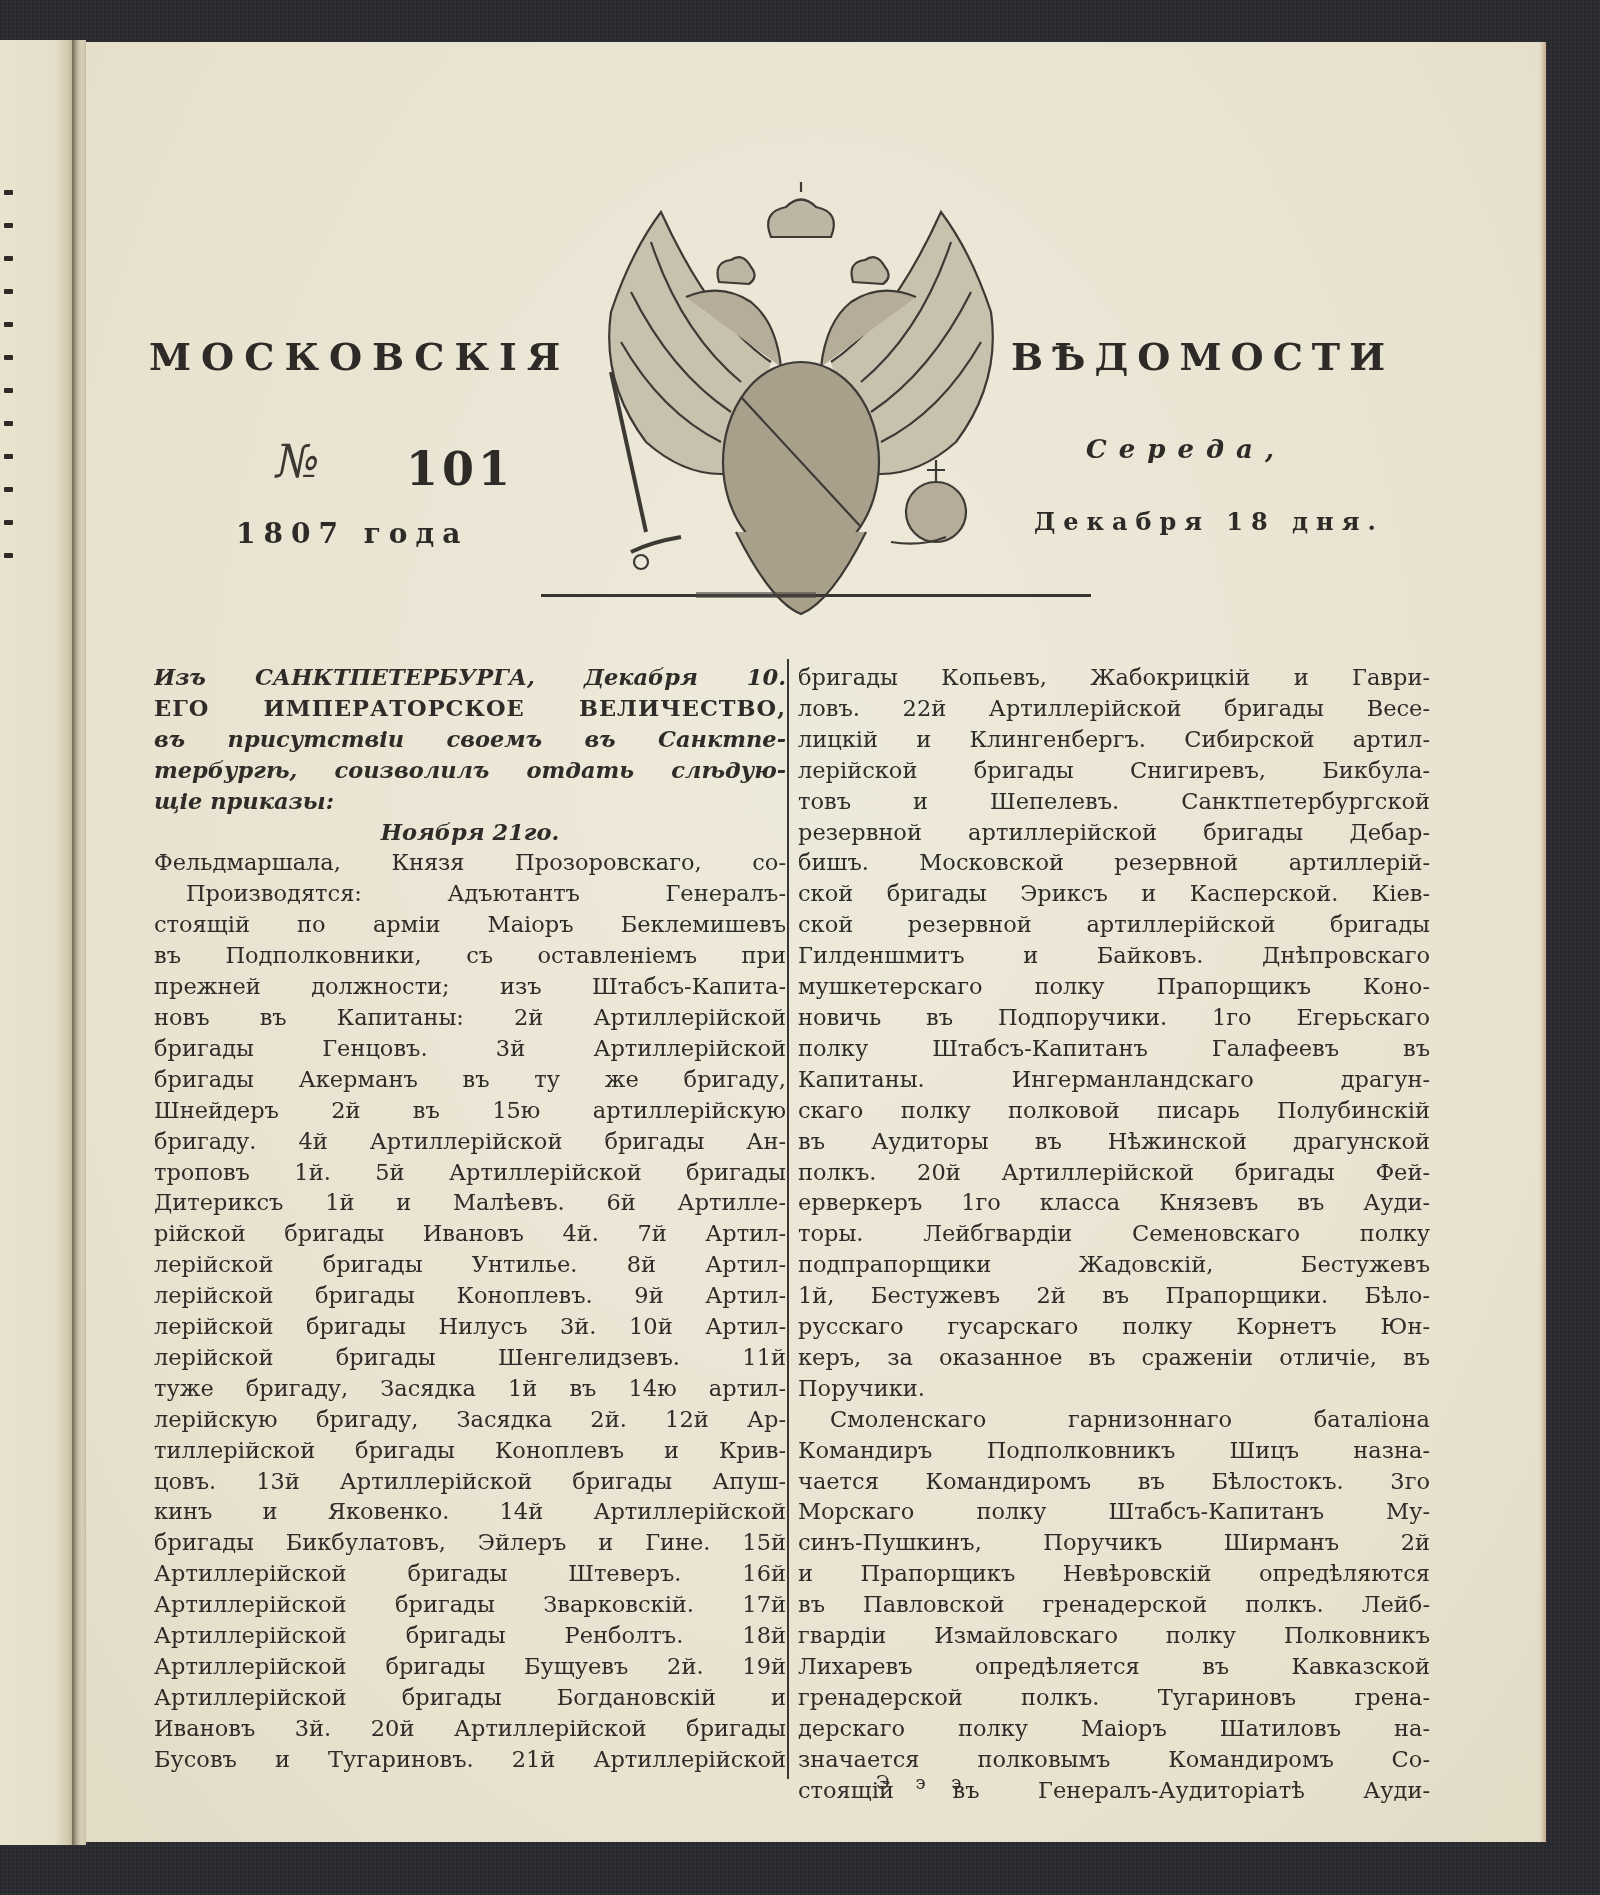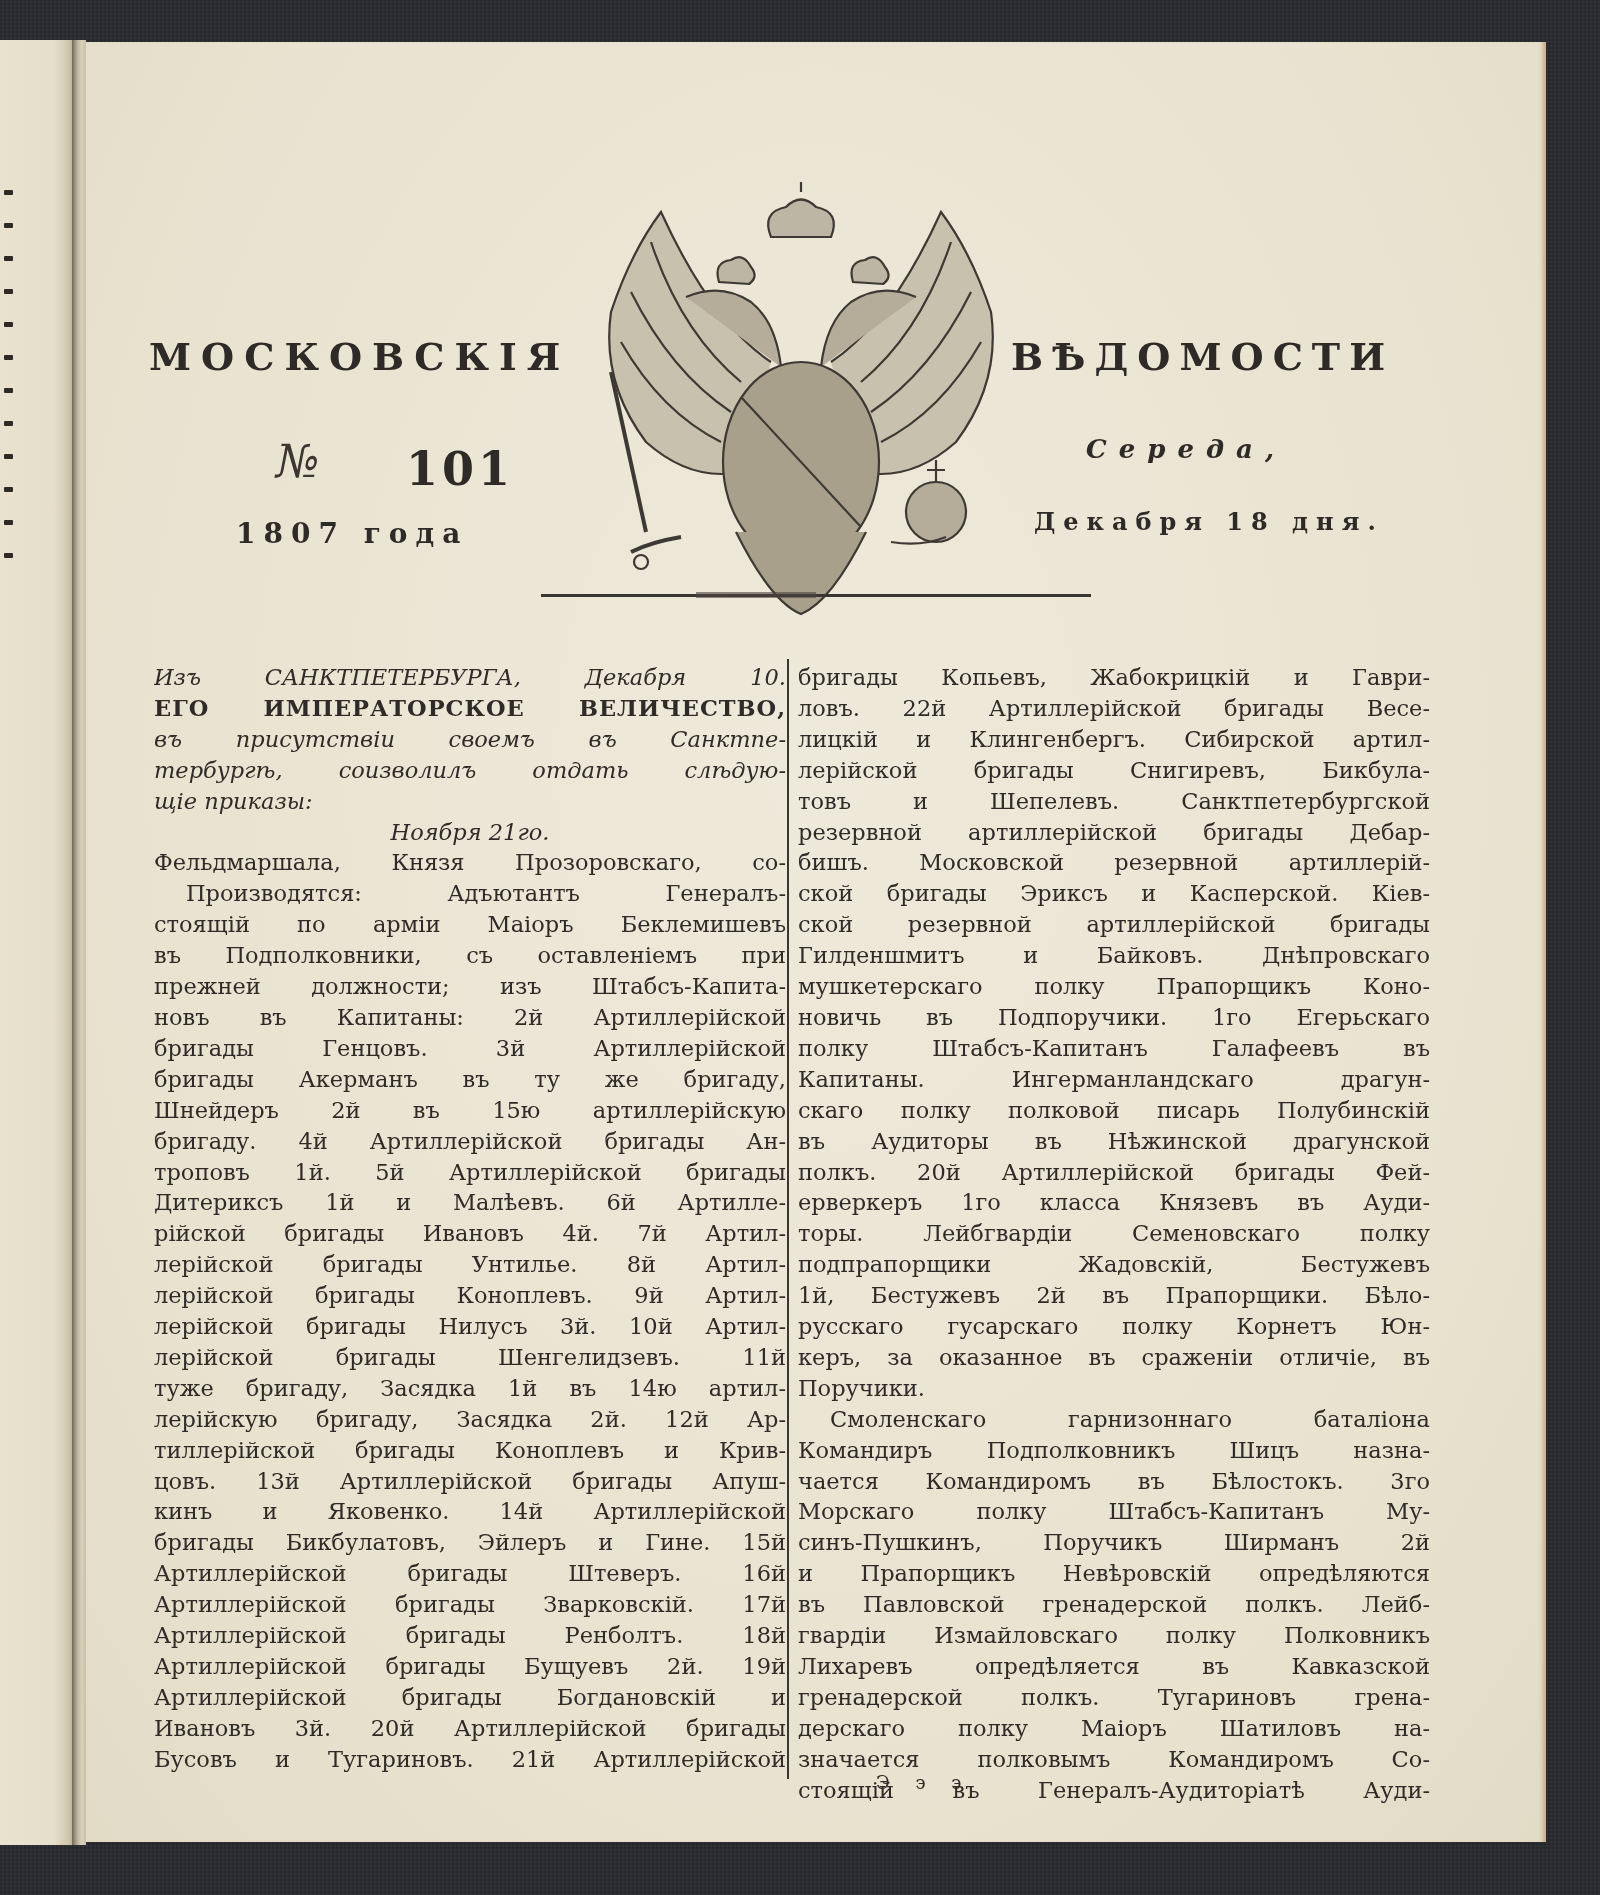--- a/index.html
+++ b/index.html
@@ -51,21 +51,21 @@
     position:absolute; top:620px; font-family:"DejaVu Serif", serif; font-size:22.5px;
     line-height:30.9px; color:#2f2b28; text-align:justify;
   }
   .col-left { left:68px; width:632px; }
   .col-right { left:712px; width:632px; }
   .col-divider { position:absolute; left:701px; top:617px; width:2px; height:1120px; background:#3a3632; }
   .col .line { display:block; white-space:nowrap; overflow:hidden; text-align-last:justify; text-align:justify; }
   .col .line.last { text-align-last:left; }
   .col .center { text-align:center; text-align-last:center; }
   .col .indent { padding-left:32px; }
-  i { font-style:italic; }
+  i { font-style:italic;font-weight:bold; }
   .caps { letter-spacing:1px; }
   .signature { position:absolute; left:790px; top:1730px; font-size:18px; letter-spacing:10px; color:#2f2b28; }
 </style>
 </head>
 <body>
 
 <div class="prev-page">
   <div class="prev-marks">
     <span></span>
       <span></span>

